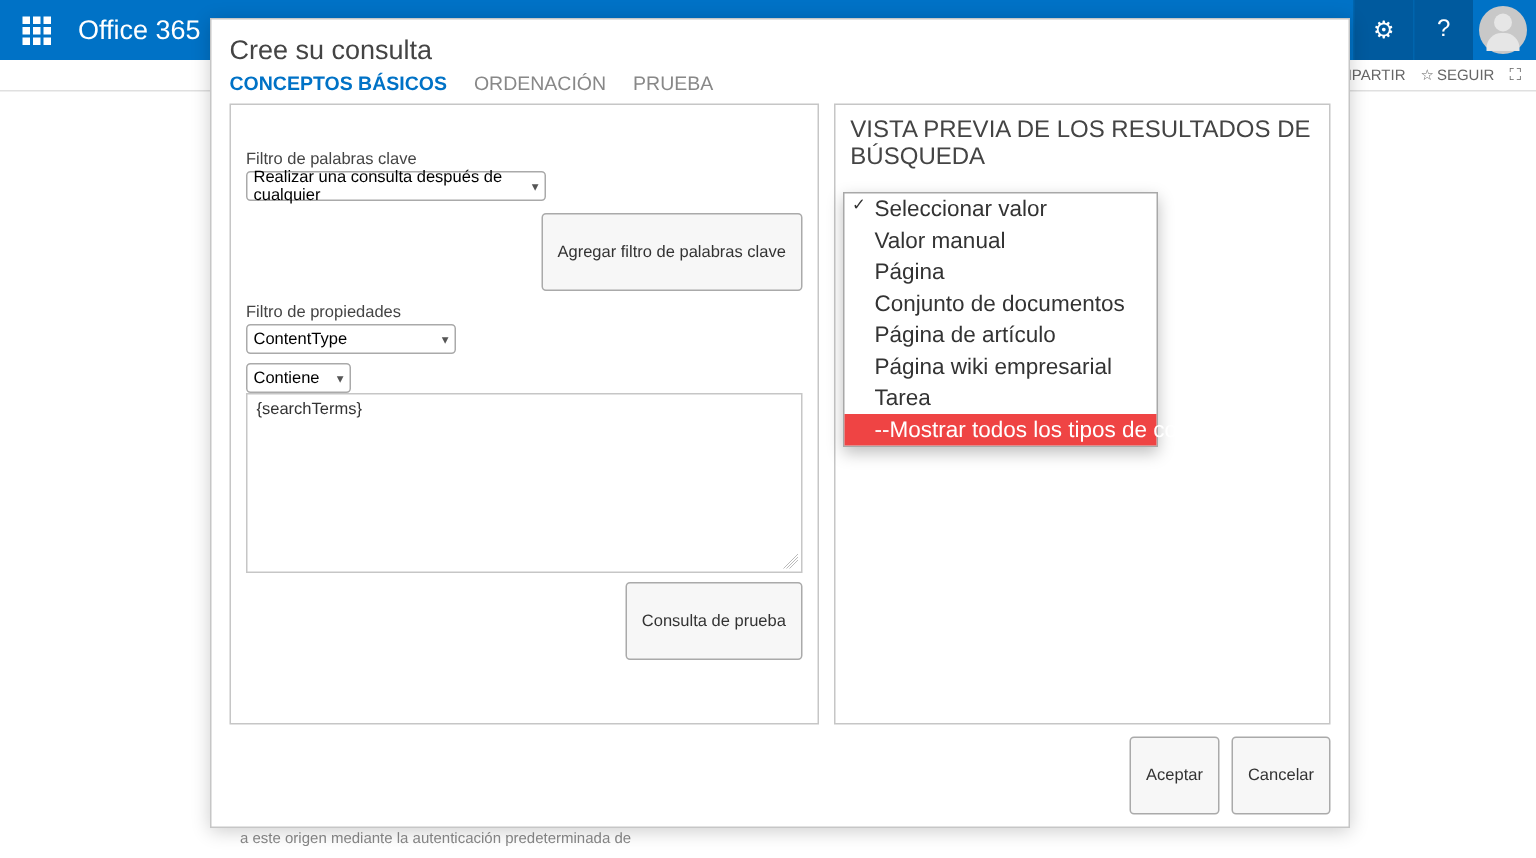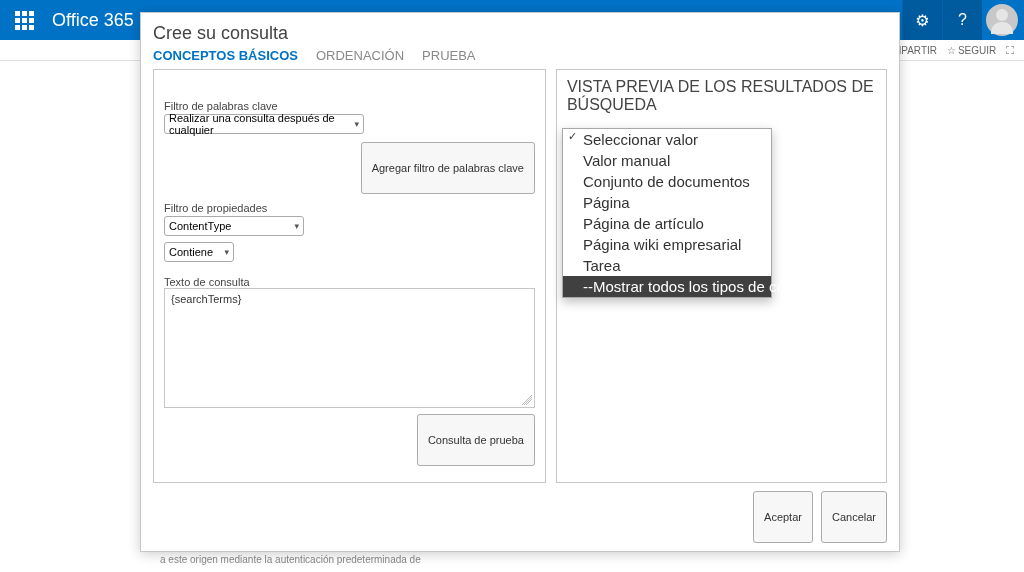--- a/index.html
+++ b/index.html
@@ -215,21 +215,21 @@
     padding:2px 8px 2px 20px;
     position:relative;
     white-space:nowrap;
   }
   .dropdown .opt.check::before{
     content:"✓";
     position:absolute; left:5px; top:1px;
     font-size:11px;
   }
   .dropdown .opt.hl {
-    background:#404040;
+    background:#ef4444;
     color:#fff;
   }
 </style>
 </head>
 <body>
 
 <div class="topbar">
   <div class="waffle">
     <div class="waffle-grid">
       <span></span>
@@ -299,21 +299,20 @@
           </div>
           <div style="display:flex;gap:6px;margin-top:4px;">
             <div class="select propsel2">
               <span>Contiene</span>
               <span class="arr">▾</span>
             </div>
           </div>
         </div>
       </div>
 
-      <div class="qlabel">Texto de consulta</div>
       <div class="qbox">
         <span>{searchTerms}</span>
         <div class="grip"></div>
       </div>
       <div class="testbtn-row">
         <button class="btn">Consulta de prueba</button>
       </div>
     </div>
 
     <div class="rightcol">
@@ -323,19 +322,19 @@
 
   <div class="dlg-footer">
     <button class="btn">Aceptar</button>
     <button class="btn">Cancelar</button>
   </div>
 </div>
 
 <div class="dropdown">
   <div class="opt check">Seleccionar valor</div>
   <div class="opt">Valor manual</div>
+  <div class="opt">Página</div>
   <div class="opt">Conjunto de documentos</div>
-  <div class="opt">Página</div>
   <div class="opt">Página de artículo</div>
   <div class="opt">Página wiki empresarial</div>
   <div class="opt">Tarea</div>
   <div class="opt hl">--Mostrar todos los tipos de contenido--</div>
 </div>
 
 </body></html>

